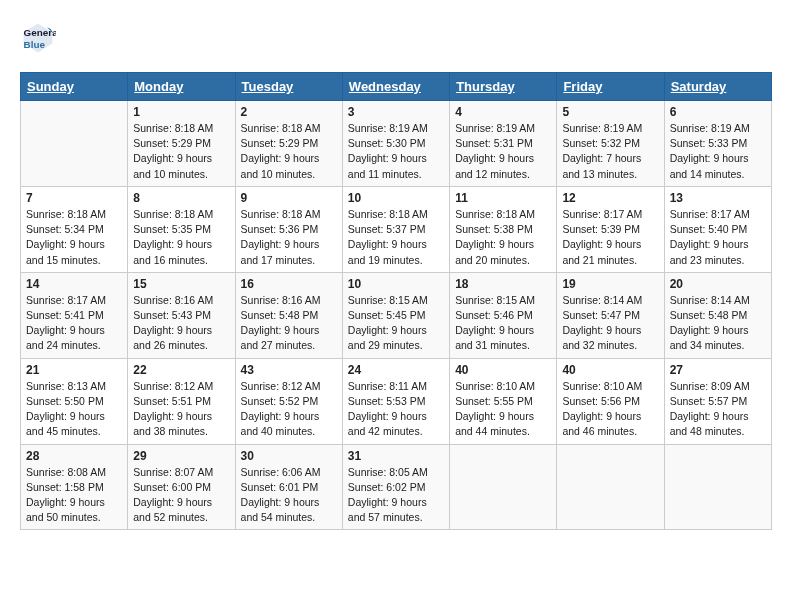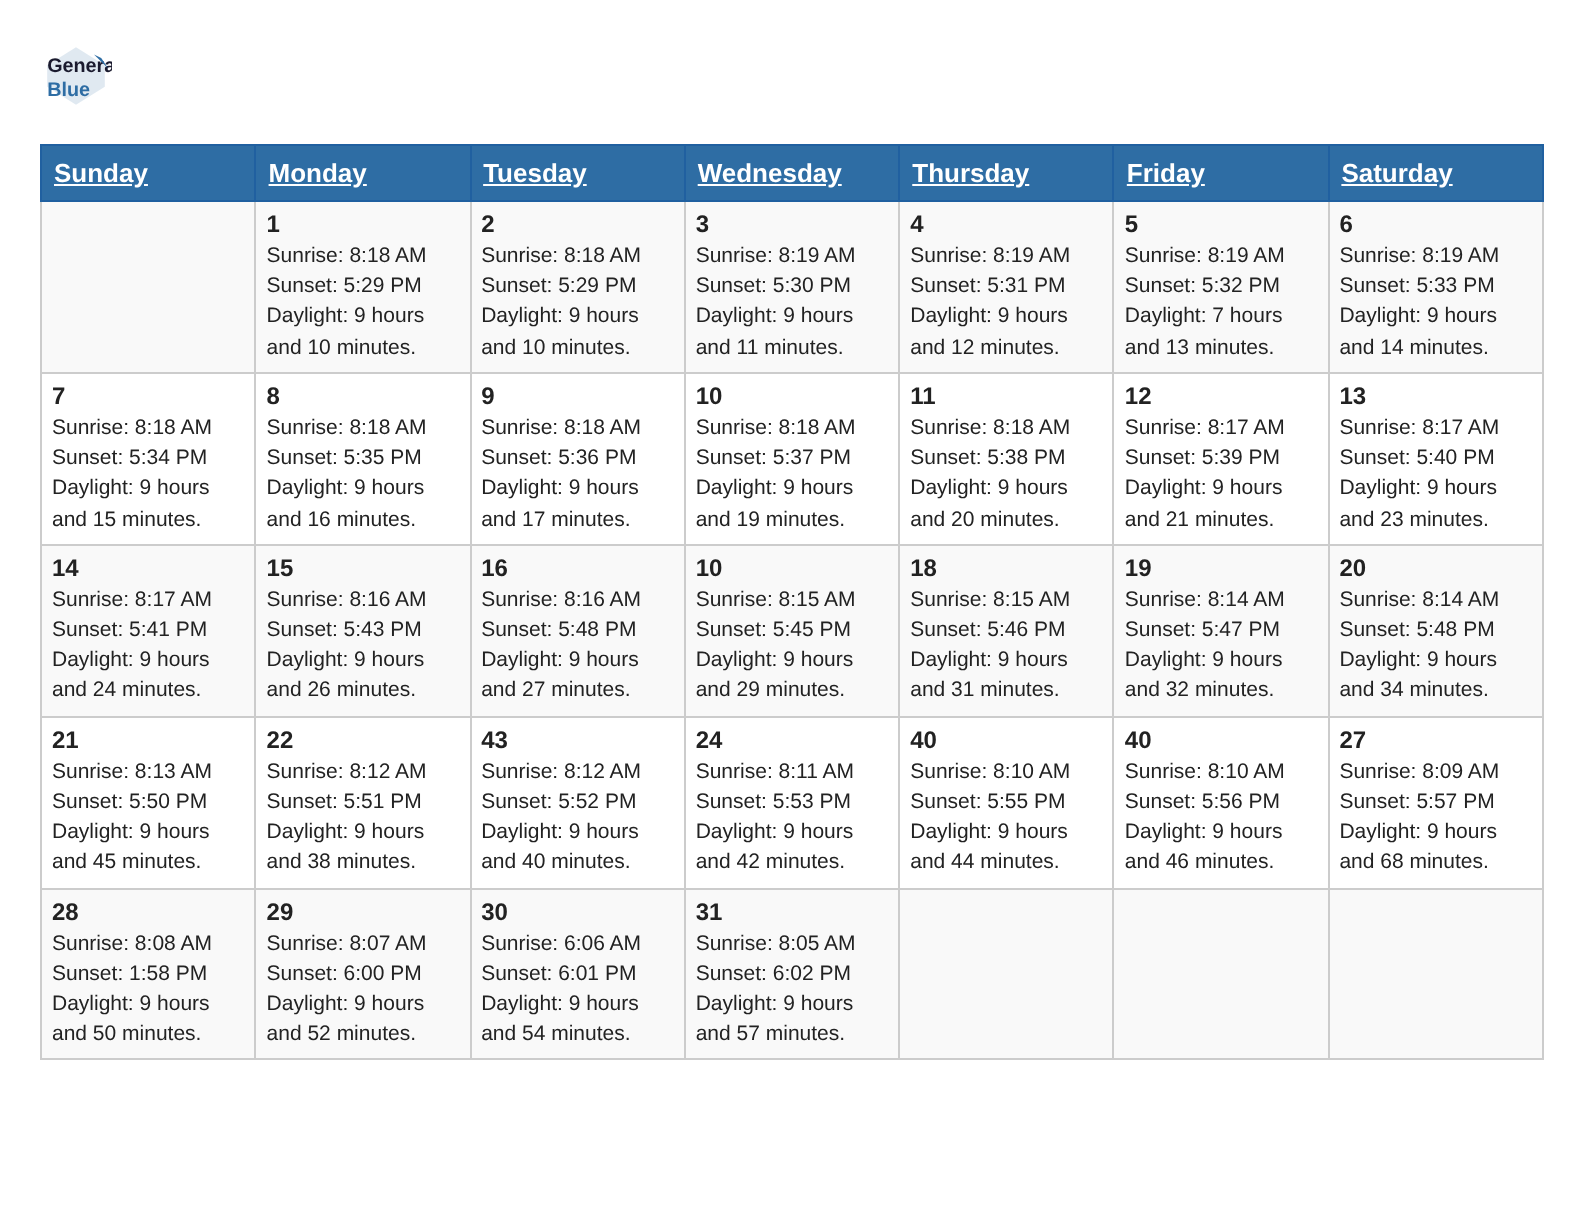--- a/index.html
+++ b/index.html
@@ -218,21 +218,21 @@
         <td>
           <span class="day-number">40</span>
           <div class="cell-info"><span>Sunrise: 8:10 AM</span><br><span>Sunset: 5:55 PM</span><br><span>Daylight: 9 hours and 44 minutes.</span></div>
         </td>
         <td>
           <span class="day-number">40</span>
           <div class="cell-info"><span>Sunrise: 8:10 AM</span><br><span>Sunset: 5:56 PM</span><br><span>Daylight: 9 hours and 46 minutes.</span></div>
         </td>
         <td>
           <span class="day-number">27</span>
-          <div class="cell-info"><span>Sunrise: 8:09 AM</span><br><span>Sunset: 5:57 PM</span><br><span>Daylight: 9 hours and 68 minutes.</span></div>
+          <div class="cell-info"><span>Sunrise: 8:09 AM</span><br><span>Sunset: 5:57 PM</span><br><span>Daylight: 9 hours and 48 minutes.</span></div>
         </td>
       </tr>
       <tr>
         <td>
           <span class="day-number">28</span>
           <div class="cell-info"><span>Sunrise: 8:08 AM</span><br><span>Sunset: 1:58 PM</span><br><span>Daylight: 9 hours and 50 minutes.</span></div>
         </td>
         <td>
           <span class="day-number">29</span>
           <div class="cell-info"><span>Sunrise: 8:07 AM</span><br><span>Sunset: 6:00 PM</span><br><span>Daylight: 9 hours and 52 minutes.</span></div>

